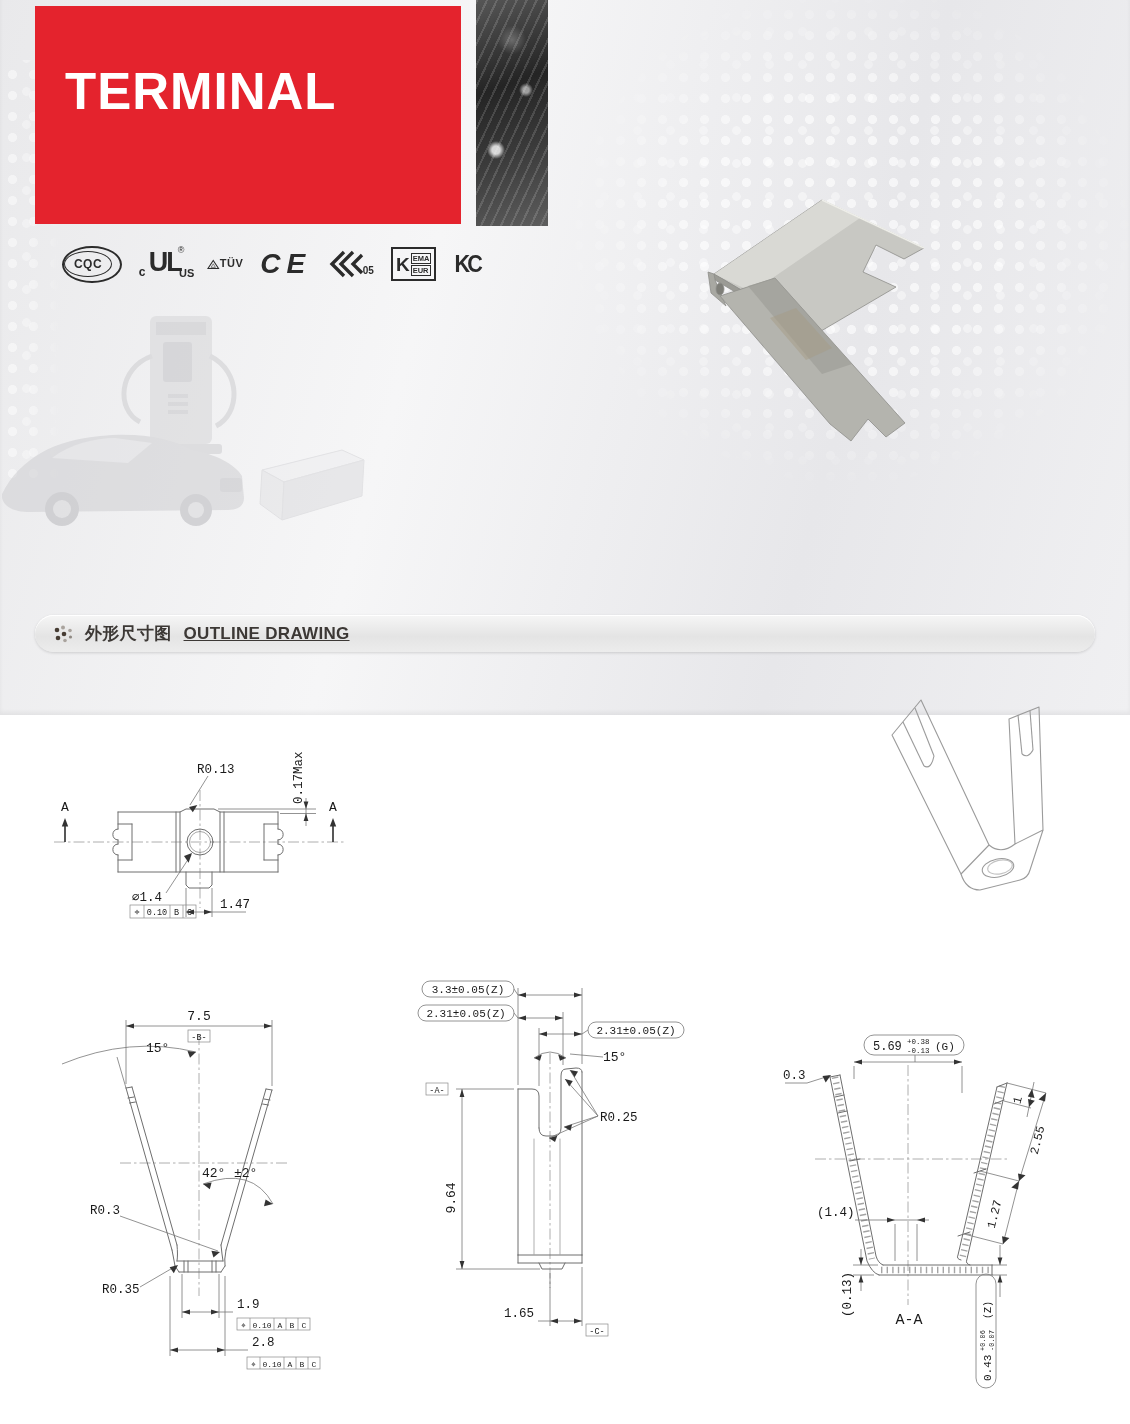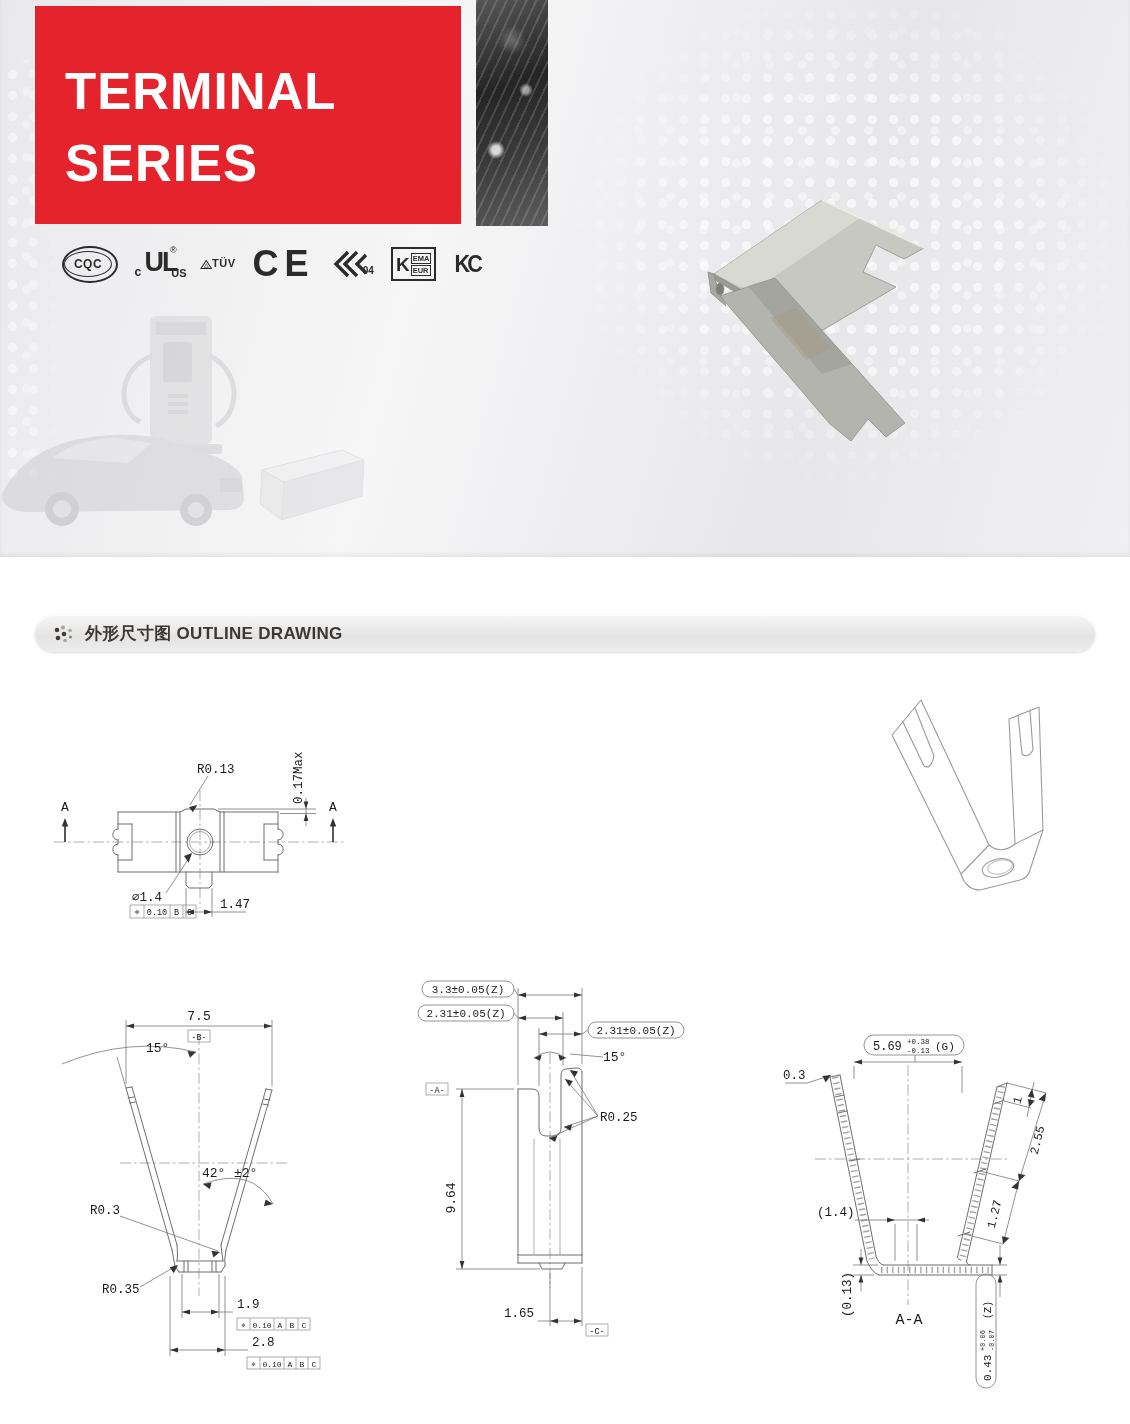--- a/index.html
+++ b/index.html
@@ -1,20 +1,20 @@
 <!DOCTYPE html>
 <html><head>
 <meta charset="utf-8">
 <style>
   html,body{margin:0;padding:0;background:#fff;}
   .page{position:relative;width:1130px;height:1424px;background:#fff;overflow:hidden;
         font-family:"Liberation Sans",sans-serif;color:#222;}
 
   
-  .banner{position:absolute;left:0;top:0;width:1130px;height:557px;
+  .banner{position:absolute;left:0;top:0;width:1130px;height:715px;
           background:linear-gradient(105deg,#e9e9eb 0%,#f6f6f7 38%,#e7e7ea 72%,#f0f0f2 100%);
           box-shadow:inset 0 -3px 4px rgba(0,0,0,.05);}
   .dots{position:absolute;
         background-image:
           radial-gradient(circle, rgba(255,255,255,.60) 4.2px, rgba(255,255,255,0) 4.9px),
           radial-gradient(circle, rgba(255,255,255,.42) 4.0px, rgba(255,255,255,0) 4.7px);
         background-size:21px 21px, 33px 33px;
         background-position:2px 4px, 10px 15px;}
   .dots-right{left:545px;top:0;width:585px;height:557px;
         -webkit-mask-image:radial-gradient(ellipse 62% 58% at 52% 42%, #000 42%, transparent 80%);
@@ -42,37 +42,37 @@
   .cqc .in{width:46px;height:24px;border:1.5px solid #2b2b2b;border-radius:50%;
        display:flex;align-items:center;justify-content:center;font-size:12px;font-weight:700;letter-spacing:.5px;}
   .ul{position:relative;width:52px;height:38px;}
   .ul .c{position:absolute;left:0;bottom:4px;font-size:12px;font-weight:700;}
   .ul .m{position:absolute;left:10px;top:2px;font-size:27px;font-weight:800;letter-spacing:-2px;}
   .ul .r{position:absolute;right:6px;top:0;font-size:9px;}
   .ul .us{position:absolute;right:-4px;bottom:4px;font-size:11px;font-weight:700;margin-left:18px;}
   .tuv{display:flex;flex-direction:row;align-items:center;width:36px;}
   .tuv svg{display:block;}
   .tuv .t{font-size:11px;font-weight:800;letter-spacing:.5px;margin-top:-3px;}
-  .ce{font-size:36px;font-weight:600;letter-spacing:6px;}
+  .ce{font-size:28px;font-weight:600;letter-spacing:6px;font-style:italic;}
   .emc{position:relative;width:46px;height:30px;}
   .emc .n{position:absolute;right:0;bottom:3px;font-size:10px;font-weight:700;}
   .kema{display:flex;align-items:center;border:2px solid #2b2b2b;padding:2px 3px;gap:1px;height:26px;}
   .kema .k{font-size:19px;font-weight:800;line-height:1;}
   .kema .col{display:flex;flex-direction:column;gap:1px;}
   .kema .cell{border:1.2px solid #2b2b2b;font-size:7.5px;font-weight:800;padding:0 1px;line-height:1.2;}
   .kc{font-size:24px;font-weight:800;letter-spacing:-3px;transform:scaleX(.9);}
 
   
   .pill{position:absolute;left:35px;top:615px;width:1060px;height:37px;border-radius:19px;
         background:linear-gradient(180deg,#f6f6f6,#e4e4e4 58%,#ececec);
         box-shadow:0 1px 3px rgba(0,0,0,.15), inset 0 1px 0 #fff;
         display:flex;align-items:center;}
   .pill .dicon{margin:0 12px 0 18px;}
   .pill .txt{font-size:17px;font-weight:700;color:#3c3835;letter-spacing:.3px;}
-  .pill .txt .en{}
+  .pill .txt .en{margin-left:7px;text-decoration:underline;}
 
   
   .dwg{position:absolute;}
   .dwg text{font-family:"Liberation Mono","DejaVu Sans Mono",monospace;fill:#1a1a1a;}
   .ol{stroke:#6e6e6e;stroke-width:1;fill:none;stroke-linecap:round;stroke-linejoin:round;}
   .thin{stroke:#8a8a8a;stroke-width:.7;fill:none;}
   .cl{stroke:#9a9a9a;stroke-width:.8;fill:none;stroke-dasharray:11 3 2.5 3;}
   .dim{stroke:#777;stroke-width:.8;fill:none;}
   .ah{fill:#333;stroke:none;}
   .sec{stroke:#2e2e2e;stroke-width:1.6;fill:none;}
@@ -113,21 +113,20 @@
       <g>
         <path d="M262,172 L342,152 L364,162 L284,184 Z" fill="#ededef" stroke="#d2d2d5"></path>
         <path d="M262,172 L284,184 L282,222 L260,206 Z" fill="#e2e2e4" stroke="#d2d2d5"></path>
         <path d="M284,184 L364,162 L362,198 L282,222 Z" fill="#dcdcdf" stroke="#d2d2d5"></path>
       </g>
     </svg>
 
     <div class="red-block" style="background:#e4232d;">
       <div class="title">
         <div>TERMINAL</div>
-        <div>SERIES</div>
       </div>
     </div>
 
     <div class="circuit"></div>
 
     <div class="certs">
       <div class="cqc">
         <div class="in">CQC</div>
       </div>
       <div class="ul">
@@ -143,21 +142,21 @@
         </svg>
         <span class="t">TÜV</span>
       </div>
       <div class="ce">CE</div>
       <div class="emc">
         <svg width="36" height="30" viewBox="0 0 36 30">
           <path d="M16,3 L4,15 L16,27" stroke="#2b2b2b" stroke-width="3.4" fill="none"></path>
           <path d="M25,3 L13,15 L25,27" stroke="#2b2b2b" stroke-width="3.4" fill="none"></path>
           <path d="M34,6 L25,15 L34,24" stroke="#2b2b2b" stroke-width="3.4" fill="none"></path>
         </svg>
-        <span class="n">04</span>
+        <span class="n">05</span>
       </div>
       <div class="kema">
         <span class="k">K</span>
         <span class="col">
           <span class="cell">EMA</span>
           <span class="cell">EUR</span>
         </span>
       </div>
       <div class="kc">KC</div>
     </div>

